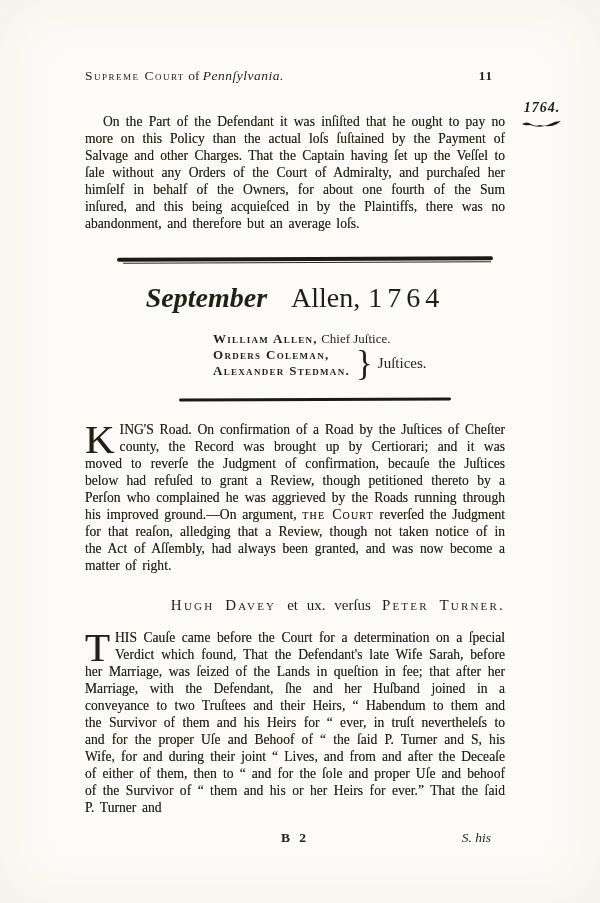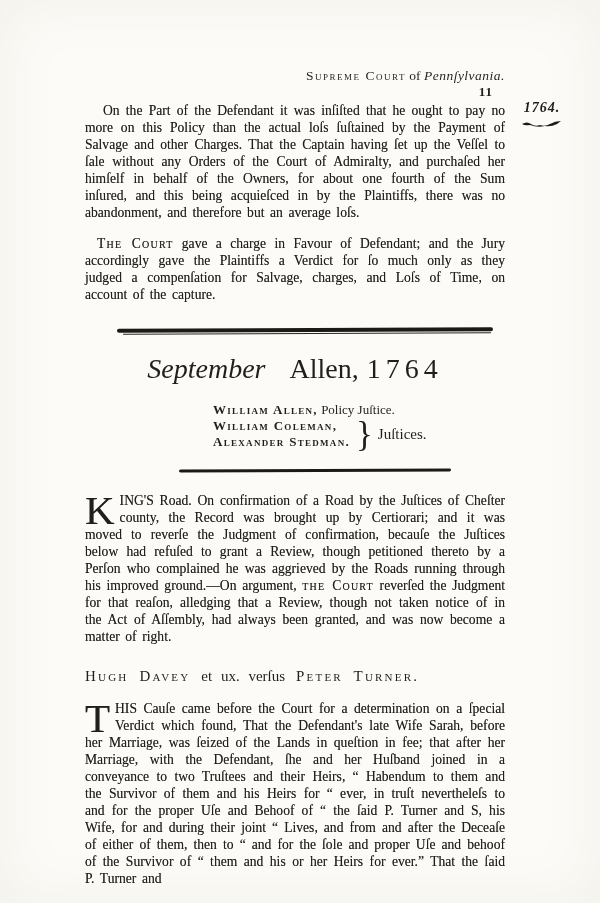--- a/index.html
+++ b/index.html
@@ -7,66 +7,66 @@
     position:relative; width:600px; height:903px; margin:0 auto;
     background:#fcfbf7;
     box-shadow: inset 0 0 60px rgba(120,110,90,0.08);
     color:#221f1a;
     font-family:"Liberation Serif","DejaVu Serif",serif;
     overflow:hidden;
   }
   .column { position:absolute; left:85px; top:68px; width:420px; }
 
   
-  .running-head { position:relative; text-align:right; font-size:13.5px; height:20px; }
+  .running-head { position:relative; text-align:left; font-size:13.5px; height:20px; }
   .sc { font-variant:small-caps; letter-spacing:1.5px; }
   .running-head .place { font-style:italic; letter-spacing:0.5px; }
-  .page-number { position:absolute; right:12px; top:16px; font-size:13px; font-weight:bold; letter-spacing:1px; }
+  .page-number { position:absolute; right:12px; top:0; font-size:13px; font-weight:bold; letter-spacing:1px; }
 
   
   .margin-note { position:absolute; left:514px; top:100px; width:56px; text-align:center; }
   .margin-note .year { font-size:14px; font-weight:bold; letter-spacing:1px; font-style:italic; }
   .margin-note svg { display:block; margin:1px auto 0; }
 
   
   .para {
     font-size:13.6px; line-height:17px; text-align:justify;
     word-spacing:2.2px; text-shadow:0 0 0.5px rgba(30,25,15,0.55);
   }
   .indent1 { text-indent:18px; }
   .indent2 { text-indent:12px; }
-  .p-top { margin-top:14px; }
+  .p-top { margin-top:25px; }
   .seg-plain {}
   .seg-italic { }
   .seg-smallcaps { font-variant:small-caps; letter-spacing:1.2px; }
 
   
   .rule-thick { margin:25px 0 0 32px; width:376px; height:4px; background:#1d1a15;
     border-radius:2px; transform:rotate(-0.25deg); position:relative; }
   .rule-thick::after { content:""; position:absolute; left:6px; right:2px; top:5px; height:1px; background:#2a2620; }
   .rule-thin { margin:19px 0 0 94px; width:272px; height:3px; background:#1d1a15;
     border-radius:2px; transform:rotate(-0.2deg); }
 
   
   .term-heading { margin-top:21px; text-align:center; font-size:28px; white-space:nowrap; }
-  .term-heading .month { font-style:italic; margin-right:24px; }
+  .term-heading .month { font-style:italic; margin-right:24px;font-weight:bold; }
   .term-heading .year { letter-spacing:5px; margin-left:8px; }
 
   
   .justices { margin:17px 0 0 128px; font-size:13px; line-height:16px; }
   .justices .name { font-variant:small-caps; letter-spacing:1.3px;font-weight:bold; }
   .justice-row { display:flex; align-items:center; }
   .brace { font-size:35px; font-weight:400; line-height:30px; margin:0 5px 0 6px; transform:scaleY(1.05); }
   .group-label { font-size:15px; }
 
   
   .dropcap { float:left; font-size:41px; line-height:32px; padding:2px 5px 0 0; font-weight:500; }
 
   
-  .case-heading { margin-top:23px; text-align:left; font-size:15px; word-spacing:5px; white-space:nowrap; }
+  .case-heading { margin-top:23px; text-align:right; font-size:15px; word-spacing:5px; white-space:nowrap; }
   .case-heading .seg-smallcaps { letter-spacing:2.2px; }
 
   
   .footer-line { position:relative; margin-top:3px; height:20px; font-size:13.5px; }
   .signature-mark { position:absolute; left:0; right:0; text-align:center; font-weight:bold; letter-spacing:3px; }
   .catchword { position:absolute; right:14px; font-style:italic; }
 </style>
 </head>
 <body>
 
@@ -83,33 +83,32 @@
 
     <div class="running-head">
       <span class="sc">Supreme Court</span>
       <span>of</span>
       <span class="place">Pennſylvania.</span>
       <span class="page-number">11</span>
     </div>
 
     <p class="para indent1 p-top">On the Part of the Defendant it was inſiſted that he ought to pay no more on this Policy than the actual loſs ſuſtained by the Payment of Salvage and other Charges.  That the Captain having ſet up the Veſſel to ſale without any Orders of the Court of Admiralty, and purchaſed her himſelf in behalf of the Owners, for about one fourth of the Sum inſured, and this being acquieſced in by the Plaintiffs, there was no abandonment, and therefore but an average loſs.</p>
 
-    <p class="para indent2"><span class="seg-smallcaps">The Court</span><span class="seg-plain"> gave a charge in Favour of Defendant; and the Jury accordingly gave the Plaintiffs a Verdict for ſo much only as they judged a compenſation for Salvage, charges, and Loſs of Time, on account of the capture.</span></p>
 
     <div class="rule-thick"></div>
 
     <div class="term-heading">
       <span class="month">September</span><span>Allen,</span><span class="year">1764</span>
     </div>
 
     <div class="justices">
-      <div><span class="name">William Allen,</span><span> Policy Juſtice.</span></div>
+      <div><span class="name">William Allen,</span><span> Chief Juſtice.</span></div>
       <div class="justice-row">
         <div>
-          <div class="name">William Coleman,</div>
+          <div class="name">Orders Coleman,</div>
           <div class="name">Alexander Stedman.</div>
         </div>
         <div class="brace">}</div>
         <div class="group-label">Juſtices.</div>
       </div>
     </div>
 
     <div class="rule-thin"></div>
 
     <p class="para" style="margin-top:20px"><span class="dropcap">K</span><span><span class="seg-plain">ING'S Road.  On confirmation of a Road by the Juſtices of </span><span class="seg-italic">Cheſter</span><span class="seg-plain"> county, the Record was brought up by </span><span class="seg-italic">Certiorari</span><span class="seg-plain">; and it was moved to reverſe the Judgment of confirmation, becauſe the Juſtices below had refuſed to grant a Review, though petitioned thereto by a Perſon who complained he was aggrieved by the Roads running through his improved ground.—On argument, </span><span class="seg-smallcaps">the Court</span><span class="seg-plain"> reverſed the Judgment for that reaſon, alledging that a Review, though not taken notice of in the Act of Aſſembly, had always been granted, and was now become a matter of right.</span></span></p>

